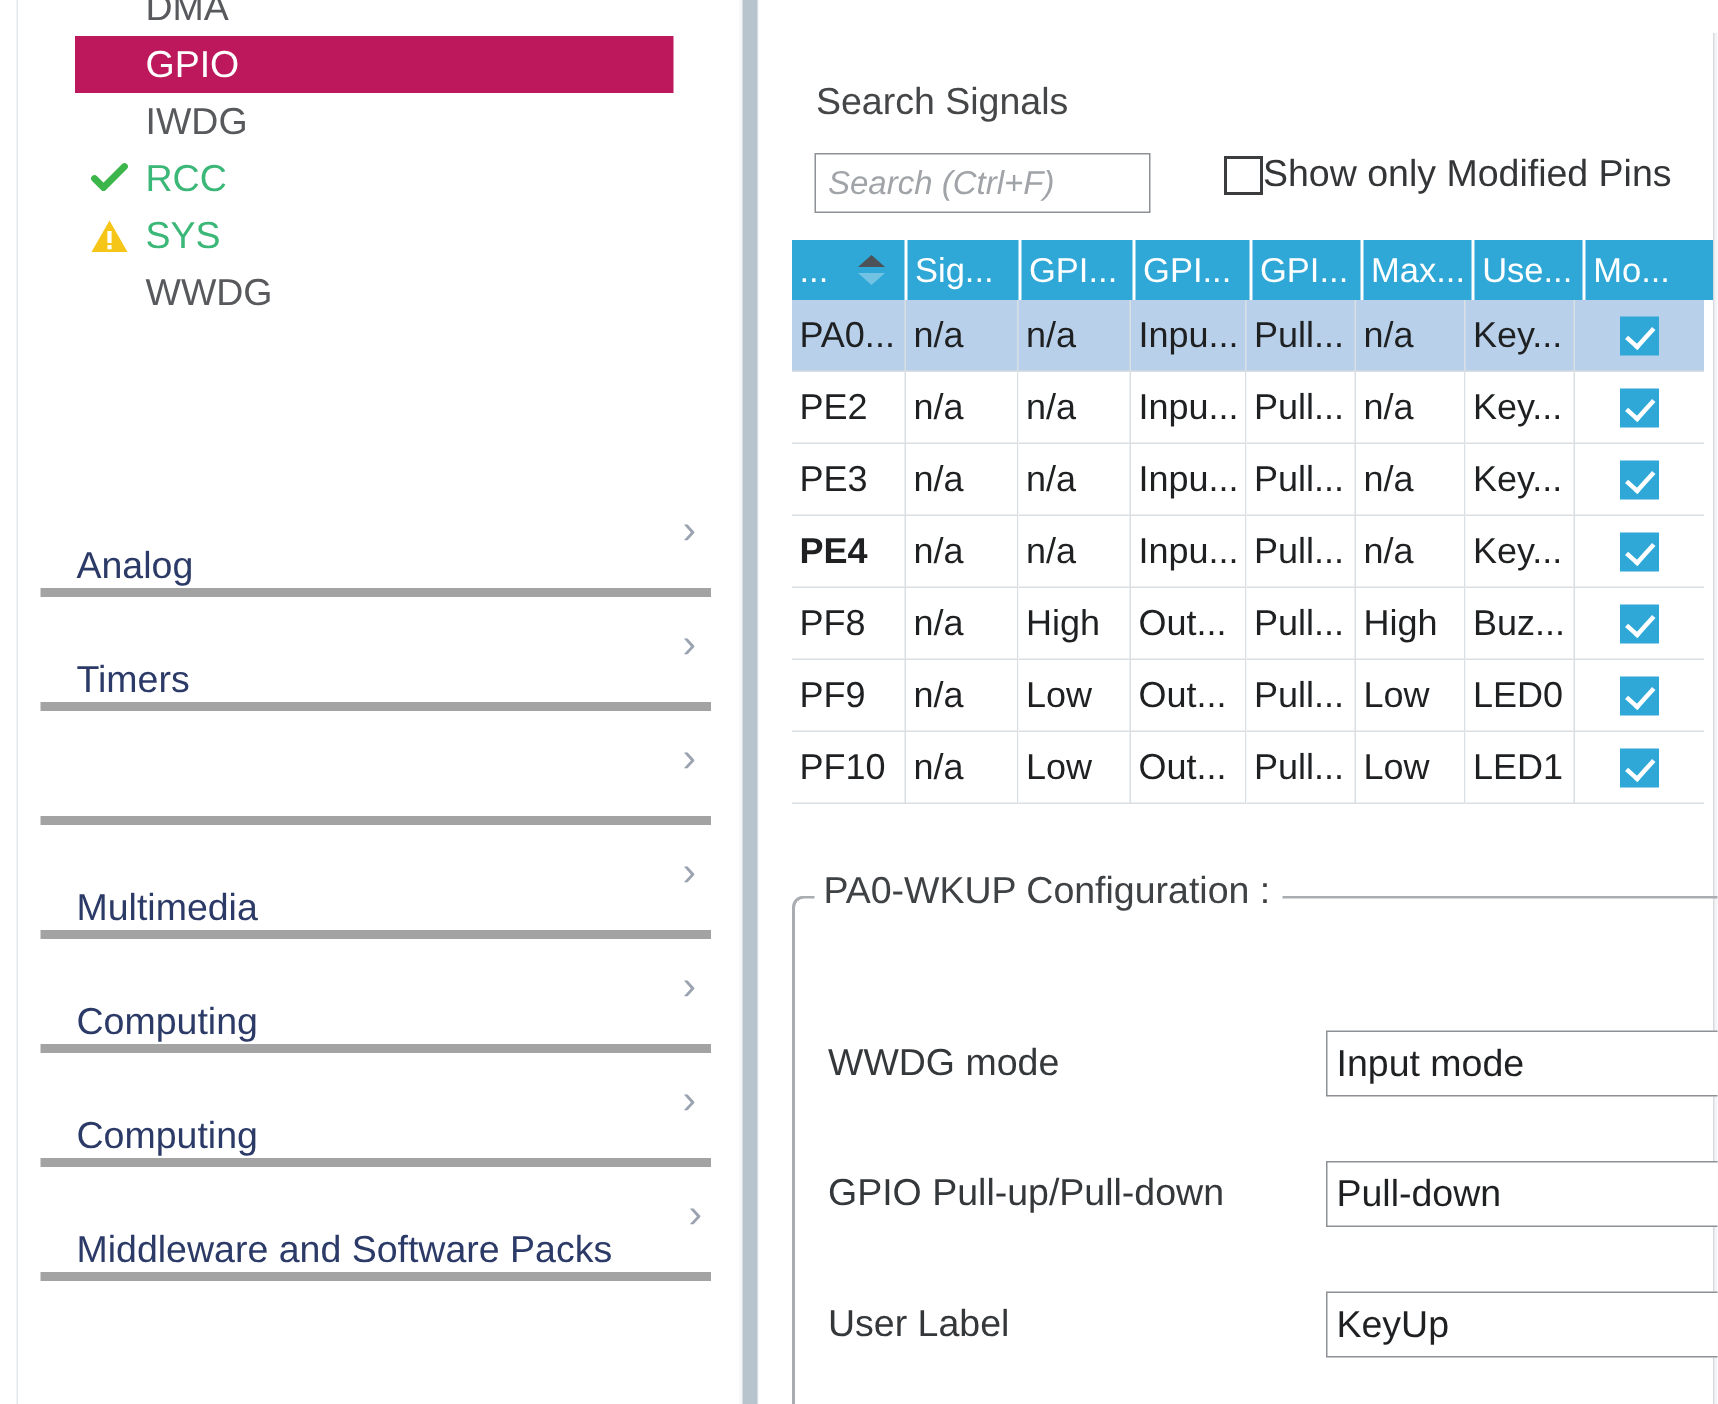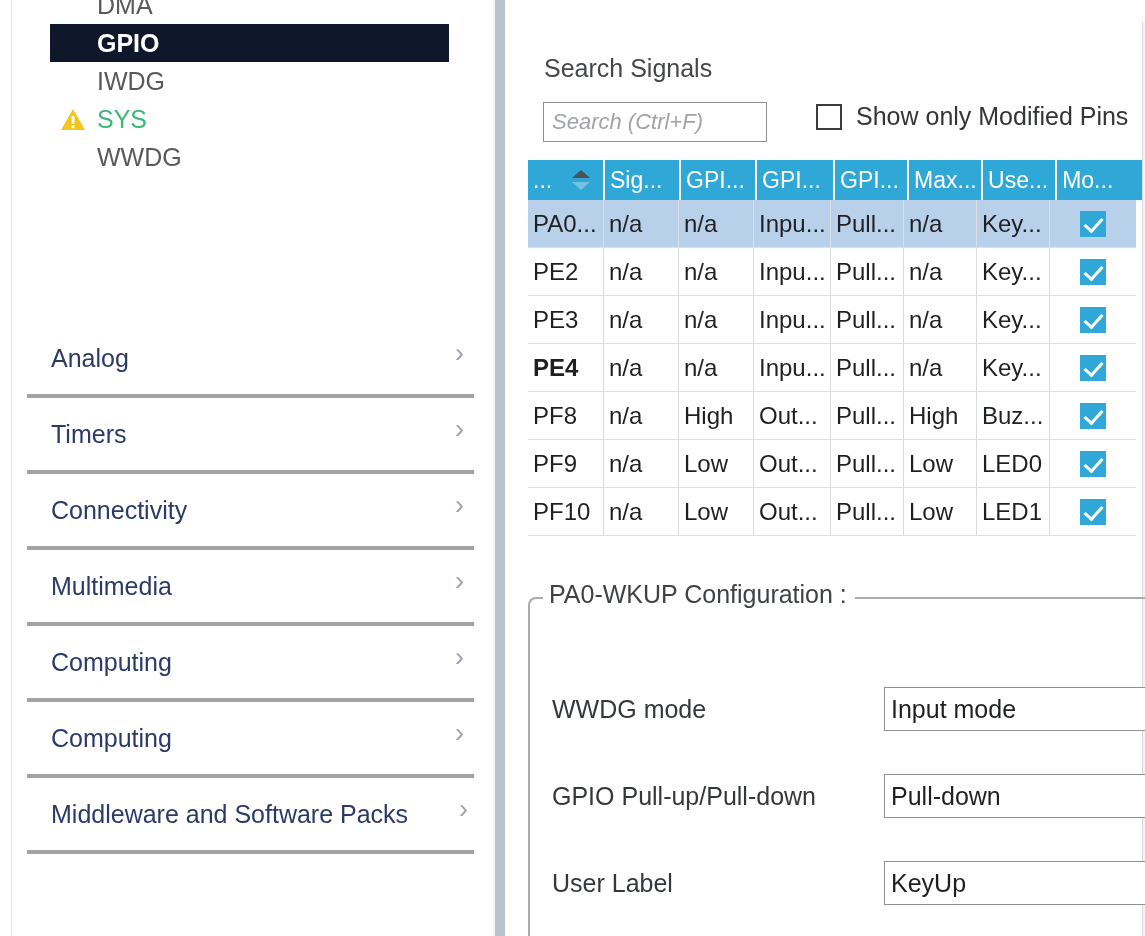--- a/index.html
+++ b/index.html
@@ -44,47 +44,46 @@
     position: relative;
     height: 38px;
     display: flex;
     align-items: center;
     padding-left: 47px;
     font-size: 25px;
     color: #57595c;
     white-space: nowrap;
   }
   .periph-row.selected {
-    background: #0f172a;
+    background: #be185d;
     color: #ffffff;
     width: 399px;
     margin-left: 0;
-    font-weight: bold;
   }
   .periph-row.green { color: #3bb878; }
   .periph-icon {
     position: absolute;
     left: 10px; top: 50%;
     transform: translateY(-50%);
     width: 26px; height: 26px;
     display: flex; align-items: center; justify-content: center;
   }
 
   
   #category-list {
     position: absolute;
     left: 27px; top: 322px;
     width: 447px;
   }
   .cat-row {
     position: relative;
     height: 76px;
-    border-bottom: 4px solid #a3a3a3;
-    display: flex;
-    align-items: center;
+    border-bottom: 6px solid #a3a3a3;
+    display: flex;
+    align-items: flex-end;
   }
   .cat-label {
     font-size: 25px;
     color: #2b3a67;
     padding-left: 24px;
     white-space: nowrap;
   }
   .cat-chevron {
     position: absolute;
     right: 10px;
@@ -152,21 +151,20 @@
     font-family: "Liberation Sans", sans-serif;
     outline: none;
   }
   #search-input::placeholder { color: #a0a3a7; font-style: italic; opacity: 1; }
 
   #modified-pins-wrap {
     position: absolute;
     left: 304px; top: 80px;
     display: flex;
     align-items: center;
-    gap: 14px;
   }
   #modified-pins-box {
     width: 26px; height: 26px;
     border: 2px solid #3a3c3e;
     background: #ffffff;
     flex: 0 0 auto;
   }
   #modified-pins-label {
     font-size: 25px;
     color: #333537;
@@ -311,20 +309,28 @@
 
     <div id="peripheral-list">
         <div class="periph-row">
           <span>DMA</span>
         </div>
         <div class="periph-row selected">
           <span>GPIO</span>
         </div>
         <div class="periph-row">
           <span>IWDG</span>
+        </div>
+        <div class="periph-row green">
+          <span class="periph-icon">
+            <svg width="26" height="26" viewBox="0 0 26 26">
+              <path d="M3 13 L9 19 L23 5" stroke="#3cb54a" stroke-width="4.5" fill="none" stroke-linecap="round" stroke-linejoin="round"></path>
+            </svg>
+          </span>
+          <span>RCC</span>
         </div>
         <div class="periph-row green">
           <span class="periph-icon">
             <svg width="26" height="26" viewBox="0 0 26 26">
               <path d="M13 3 L25 24 L1 24 Z" fill="#f5c518"></path>
               <rect x="11.6" y="10" width="2.8" height="8" fill="#ffffff"></rect>
               <rect x="11.6" y="19.4" width="2.8" height="2.8" fill="#ffffff"></rect>
             </svg>
           </span>
           <span>SYS</span>
@@ -337,21 +343,20 @@
     <div id="category-list">
         <div class="cat-row">
           <span class="cat-label">Analog</span>
           <span class="cat-chevron">›</span>
         </div>
         <div class="cat-row">
           <span class="cat-label">Timers</span>
           <span class="cat-chevron">›</span>
         </div>
         <div class="cat-row">
-          <span class="cat-label">Connectivity</span>
           <span class="cat-chevron">›</span>
         </div>
         <div class="cat-row">
           <span class="cat-label">Multimedia</span>
           <span class="cat-chevron">›</span>
         </div>
         <div class="cat-row">
           <span class="cat-label">Computing</span>
           <span class="cat-chevron">›</span>
         </div>

